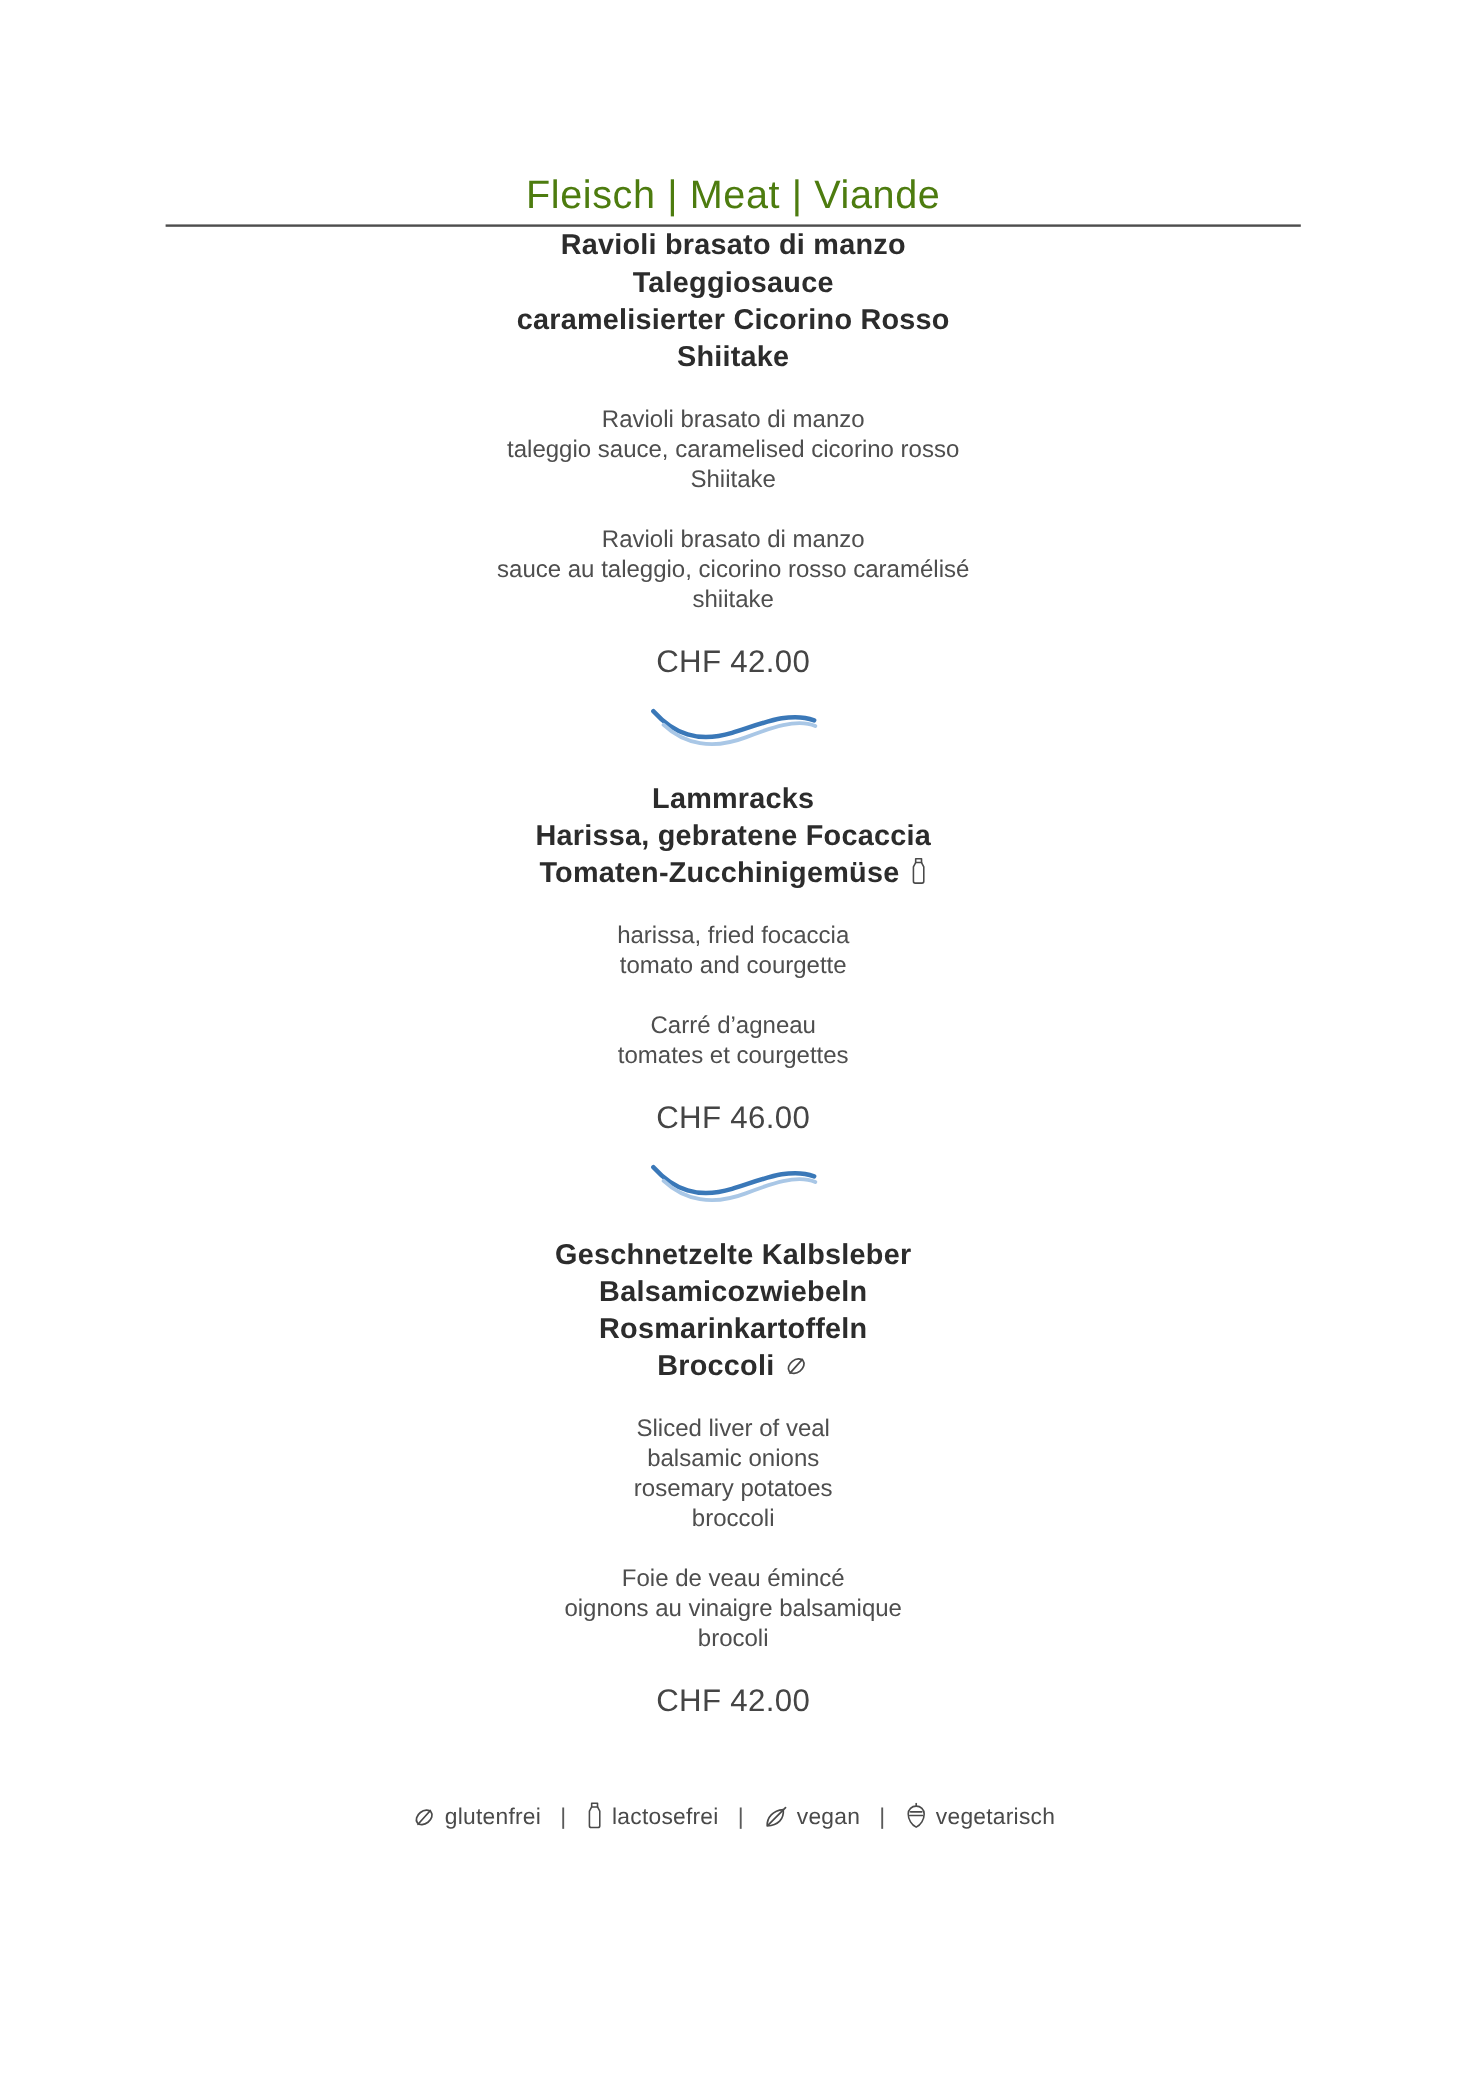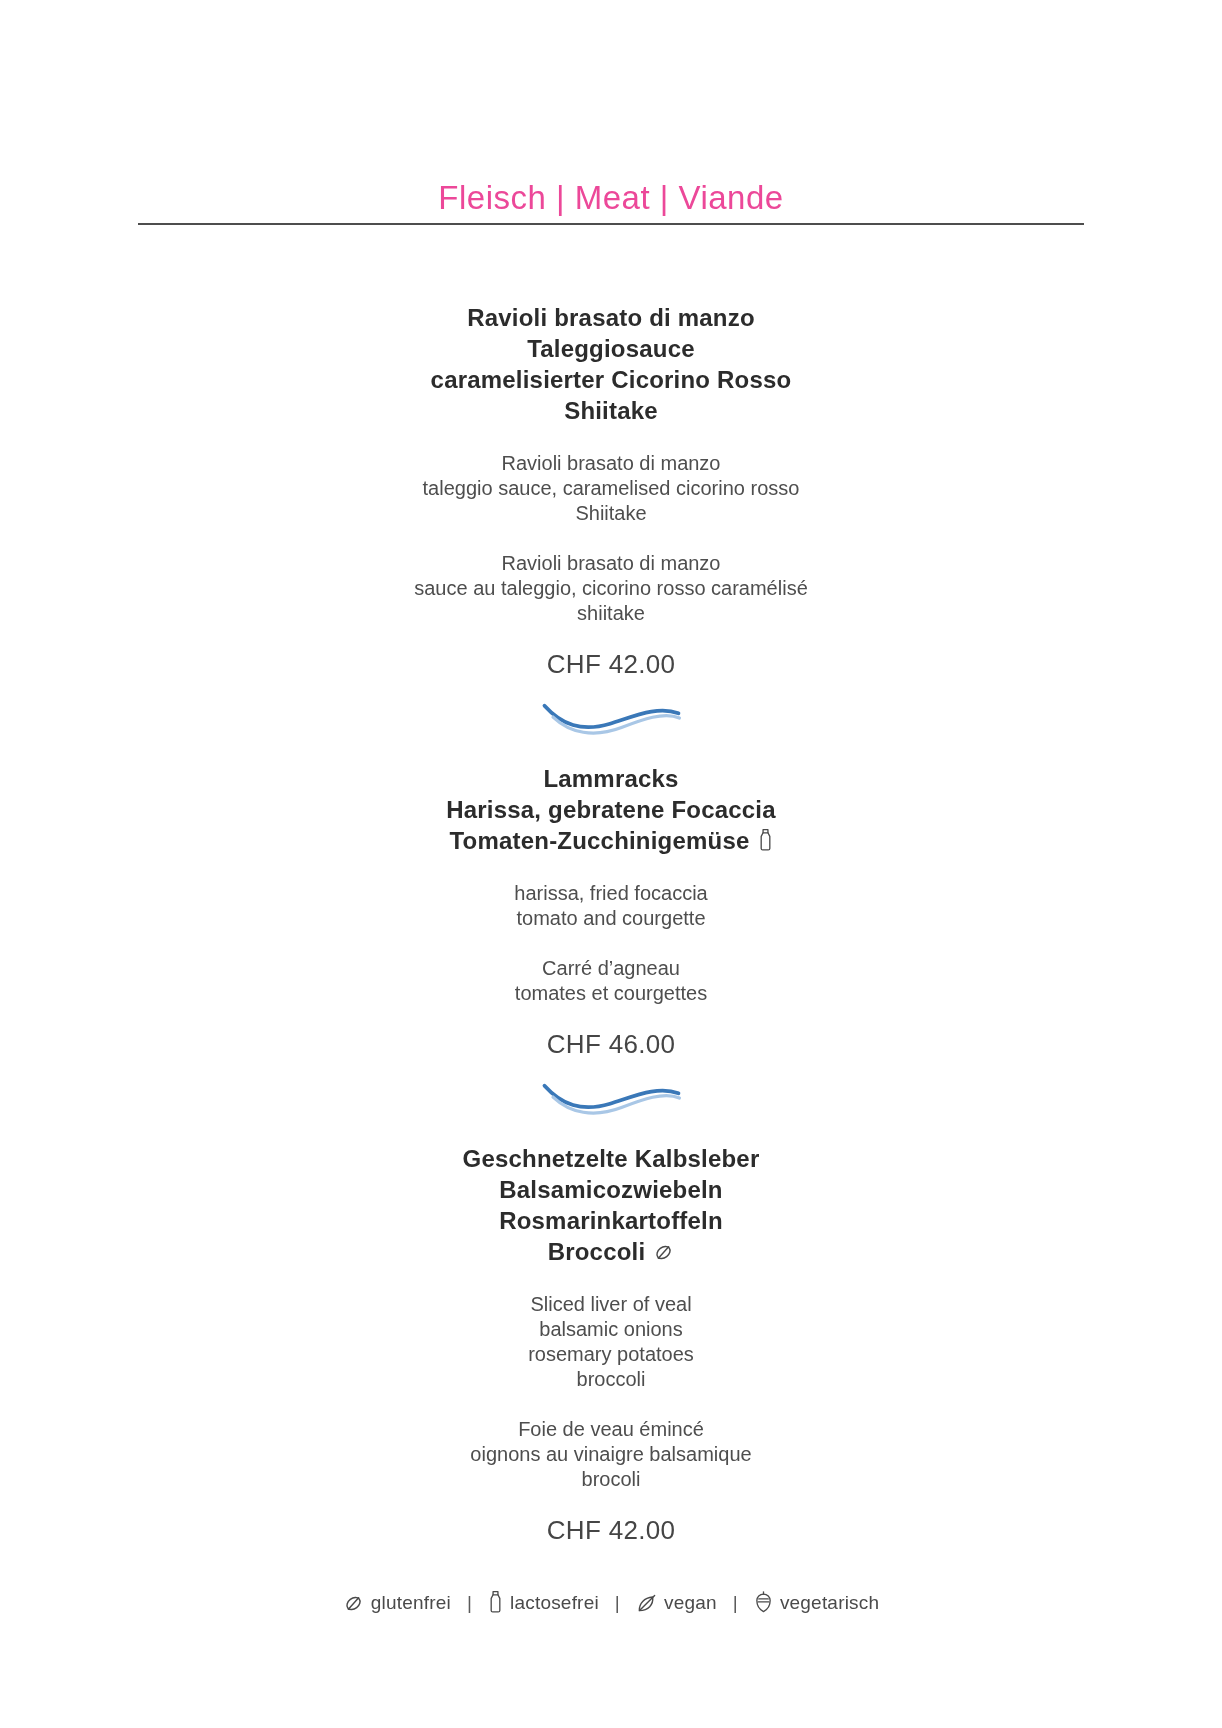--- a/index.html
+++ b/index.html
@@ -13,31 +13,30 @@
     color:#4e4e4e;
     -webkit-font-smoothing:antialiased;
   }
   .page { text-align:center; padding-top:142px; }
 
   .page-title {
     font-size:33px;
     line-height:40px;
     font-weight:400;
     letter-spacing:0.5px;
-    color:#ec4899;
-    margin-top:36px;
+    color:#4d7c0f;
   }
   .header-rule {
     margin:5px 138px 0 138px;
     border:none;
     border-top:2px solid #4d4d4d;
     height:0;
   }
 
-  .dish-list { padding-top:77px; }
+  .dish-list { }
 
   .dish-title {
     font-size:24px;
     line-height:31px;
     font-weight:700;
     color:#2c2c2c;
     margin-bottom:25px;
     letter-spacing:0.2px;
   }
   .dish-title .line { display:block; }
@@ -67,21 +66,21 @@
 
   .diet-icon {
     display:inline-block;
     vertical-align:-3px;
     margin-left:8px;
     line-height:0;
   }
   .diet-icon svg { display:inline-block; }
 
   .legend {
-    margin-top:47px;
+    margin-top:71px;
     font-size:19px;
     line-height:26px;
     color:#4a4a4a;
     letter-spacing:0.2px;
   }
   .legend-item { display:inline-block; white-space:nowrap; }
   .legend-item .diet-icon { margin:0 7px 0 0; vertical-align:-5px; }
   .legend-sep {
     display:inline-block;
     margin:0 16px;

